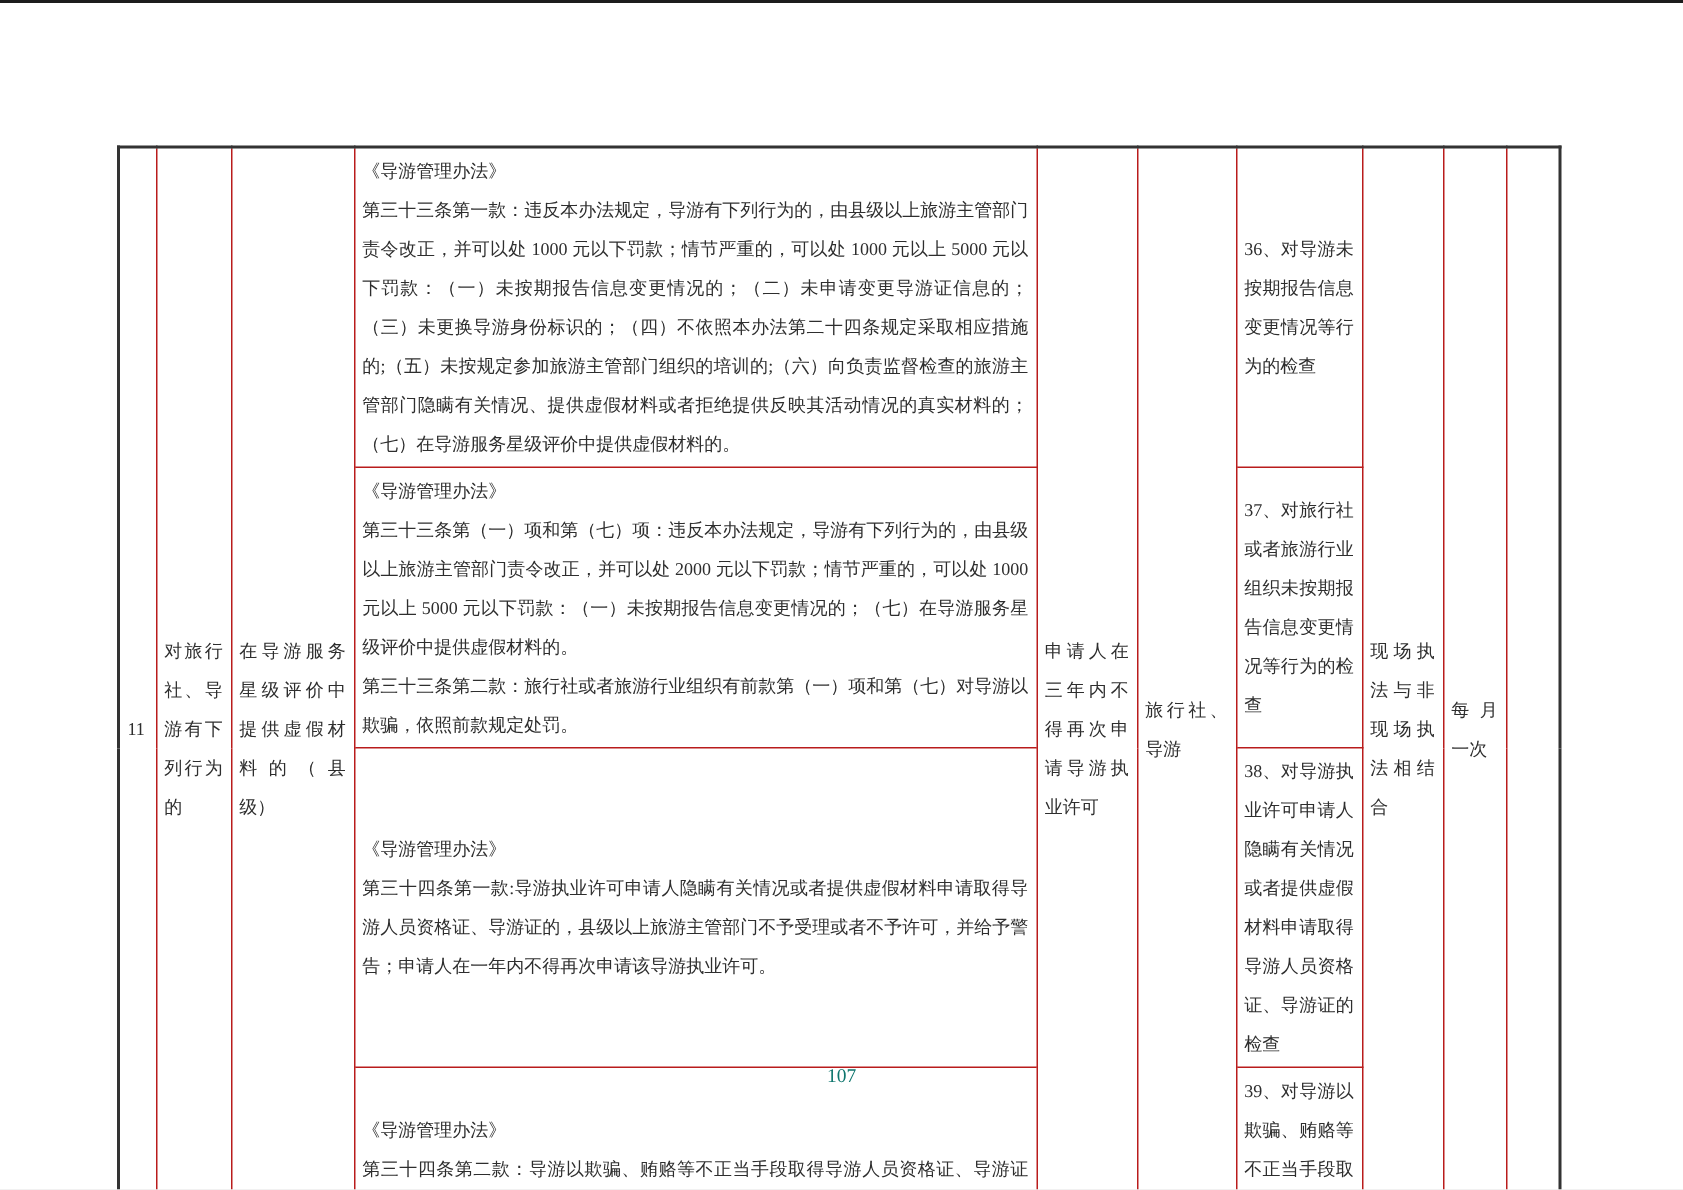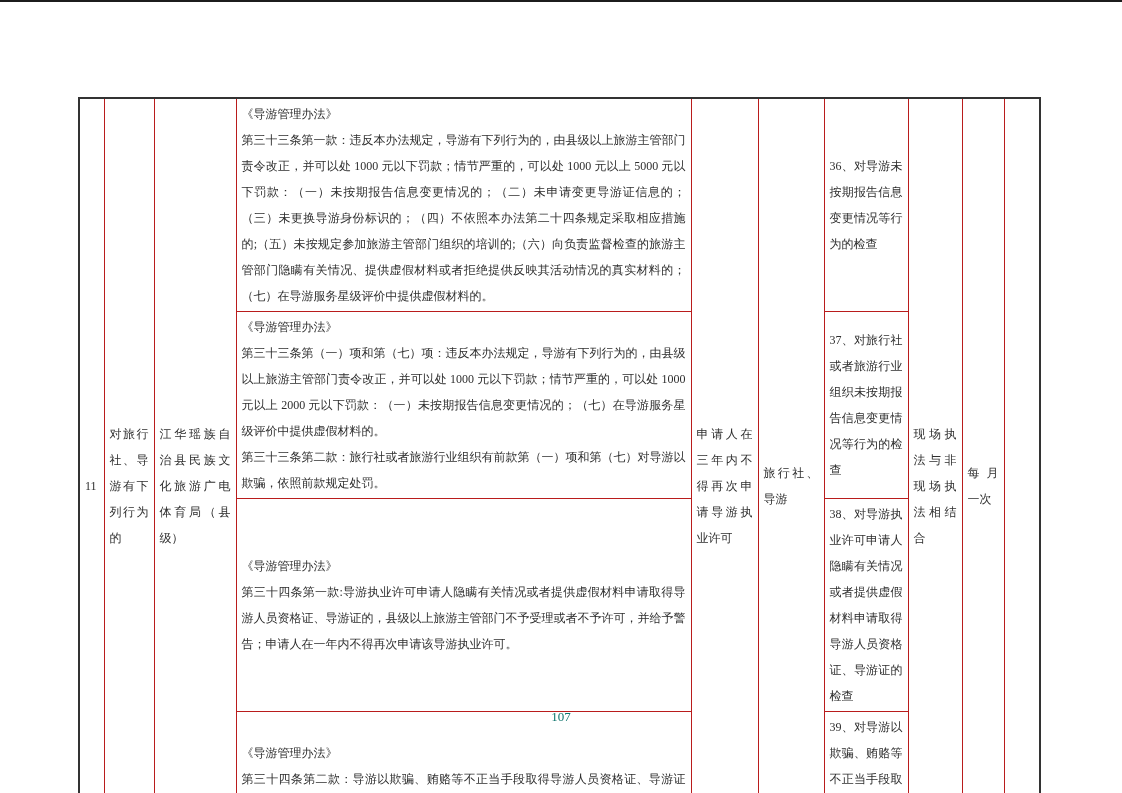--- a/index.html
+++ b/index.html
@@ -91,21 +91,21 @@
     </colgroup>
     <tbody>
       <tr style="height:144px">
         <td class="serial" rowspan="4">
           <span>11</span>
         </td>
         <td class="name-col" rowspan="4">
           <span>对旅行社、导游有下列行为的</span>
         </td>
         <td class="agency-col" rowspan="4">
-          <span>江华瑶族自治县民族文化旅游广电体育局（县级）</span>
+          <span>在导游服务星级评价中提供虚假材料的（县级）</span>
         </td>
         <td class="legal-col">
           <div class="law-title">《导游管理办法》</div>
           <div class="law-para">第三十三条第一款：违反本办法规定，导游有下列行为的，由县级以上旅游主管部门责令改正，并可以处 1000 元以下罚款；情节严重的，可以处 1000 元以上 5000 元以下罚款：（一）未按期报告信息变更情况的；（二）未申请变更导游证信息的；（三）未更换导游身份标识的；（四）不依照本办法第二十四条规定采取相应措施的;（五）未按规定参加旅游主管部门组织的培训的;（六）向负责监督检查的旅游主管部门隐瞒有关情况、提供虚假材料或者拒绝提供反映其活动情况的真实材料的；（七）在导游服务星级评价中提供虚假材料的。</div>
         </td>
         <td class="unit-col" rowspan="4">
           <span>申请人在三年内不得再次申请导游执业许可</span>
         </td>
         <td class="target-col" rowspan="4">
           <span>旅行社、导游</span>
@@ -117,21 +117,21 @@
           <span>现场执法与非现场执法相结合</span>
         </td>
         <td class="freq-col" rowspan="4">
           <span>每月一次</span>
         </td>
         <td class="empty-col" rowspan="4"></td>
       </tr>
       <tr style="height:127px">
         <td class="legal-col">
           <div class="law-title">《导游管理办法》</div>
-          <div class="law-para">第三十三条第（一）项和第（七）项：违反本办法规定，导游有下列行为的，由县级以上旅游主管部门责令改正，并可以处 1000 元以下罚款；情节严重的，可以处 1000 元以上 2000 元以下罚款：（一）未按期报告信息变更情况的；（七）在导游服务星级评价中提供虚假材料的。</div>
+          <div class="law-para">第三十三条第（一）项和第（七）项：违反本办法规定，导游有下列行为的，由县级以上旅游主管部门责令改正，并可以处 2000 元以下罚款；情节严重的，可以处 1000 元以上 5000 元以下罚款：（一）未按期报告信息变更情况的；（七）在导游服务星级评价中提供虚假材料的。</div>
           <div class="law-para">第三十三条第二款：旅行社或者旅游行业组织有前款第（一）项和第（七）对导游以欺骗，依照前款规定处罚。</div>
         </td>
         <td class="item-col lh20">
           <span>37、对旅行社或者旅游行业组织未按期报告信息变更情况等行为的检查</span>
         </td>
       </tr>
       <tr style="height:166px">
         <td class="legal-col">
           <div class="law-title">《导游管理办法》</div>
           <div class="law-para">第三十四条第一款:导游执业许可申请人隐瞒有关情况或者提供虚假材料申请取得导游人员资格证、导游证的，县级以上旅游主管部门不予受理或者不予许可，并给予警告；申请人在一年内不得再次申请该导游执业许可。</div>

